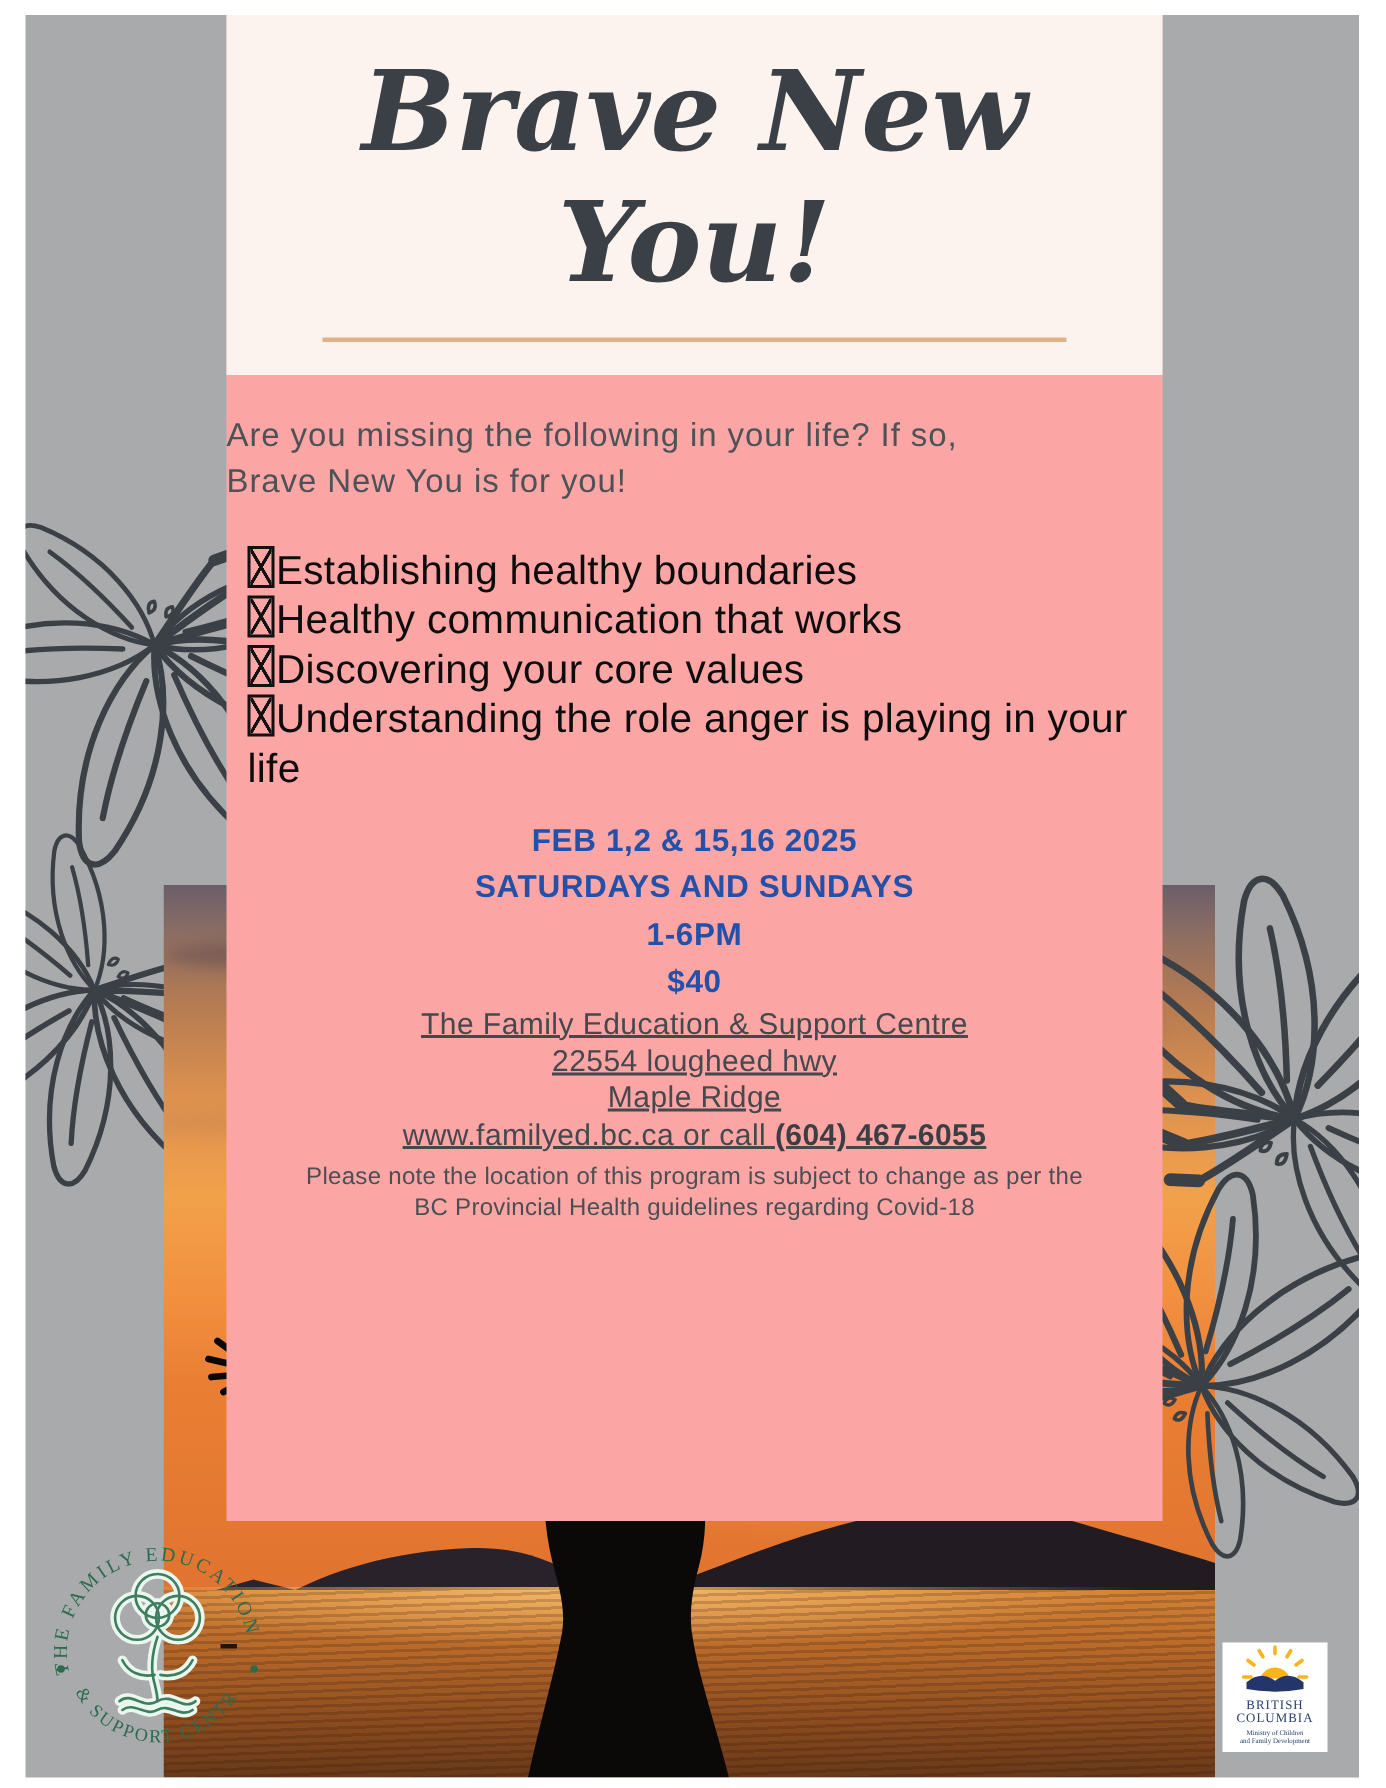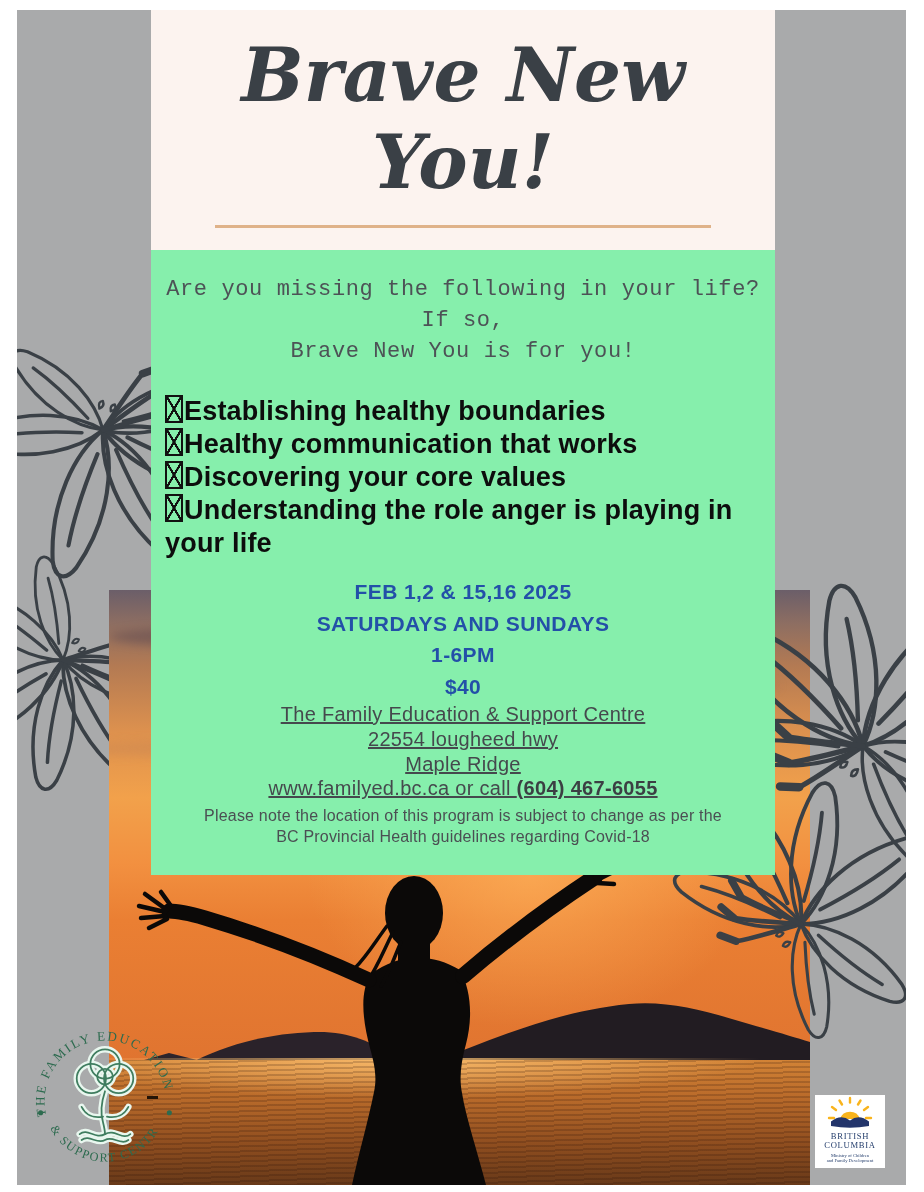--- a/index.html
+++ b/index.html
@@ -43,29 +43,29 @@
   .fesc-arc-b{font-family:"Liberation Serif",serif;font-size:12.6px;letter-spacing:1.6px;fill:#2d6b4f;}
   .knot-under{stroke:#e9f7ef;stroke-width:6.6;fill:none;stroke-linecap:round;}
   .knot-over{stroke:#3f7d5f;stroke-width:1.8;fill:none;stroke-linecap:round;}
 
   
   .bc-box{position:absolute;left:798px;top:1085px;width:70px;height:73px;background:#ffffff;}
   .bc-name{font-family:"Liberation Serif",serif;font-size:8.6px;letter-spacing:.7px;fill:#27406e;}
   .bc-min{font-family:"Liberation Serif",serif;font-size:4.6px;fill:#27406e;}
 
   
-  .panel{position:absolute;left:134px;top:0;width:624px;height:865px;background:#86efac;}
+  .panel{position:absolute;left:134px;top:0;width:624px;height:1004px;background:#fca5a5;}
   .panel-head{background:#fcf3ef;padding:22px 0 22px;}
   .title{font-family:"DejaVu Serif",serif;font-style:italic;font-weight:700;
          font-size:74px;line-height:1.18;color:#3a4046;text-align:center;}
   .divider{width:496px;height:3px;background:#dfb289;margin:18px auto 0;}
-  .intro{padding-top:24px;text-align:center;font-size:22px;line-height:1.42;
-         letter-spacing:.6px;color:#4d5256;font-family:Liberation Mono, monospace;}
+  .intro{padding-top:24px;font-size:22px;line-height:1.42;
+         letter-spacing:.6px;color:#4d5256;}
   .benefits{margin:28px 0 0;padding:0 14px;list-style:none;}
-  .benefits li{font-size:27px;font-weight:700;color:#0d0d0d;line-height:1.22;letter-spacing:.2px;}
+  .benefits li{font-size:27px;font-weight:400;color:#0d0d0d;line-height:1.22;letter-spacing:.2px;}
   .notdef{display:inline-block;width:14px;height:24px;border:2.5px solid #111;
           margin-right:1px;vertical-align:-3px;
           background:
             linear-gradient(to top right,  rgba(0,0,0,0) 45%, #111 46%, #111 54%, rgba(0,0,0,0) 55%),
             linear-gradient(to bottom right,rgba(0,0,0,0) 45%, #111 46%, #111 54%, rgba(0,0,0,0) 55%);}
   .schedule{margin-top:16px;text-align:center;font-size:21px;font-weight:700;
             color:#2350a8;line-height:1.5;letter-spacing:.4px;}
   .contact-heading{margin-top:16px;text-align:center;font-size:23px;font-weight:700;
             color:#3e4347;letter-spacing:.6px;}
   .contact-line{text-align:center;font-size:20px;color:#45494d;line-height:1.24;letter-spacing:.3px;text-decoration:underline;}

